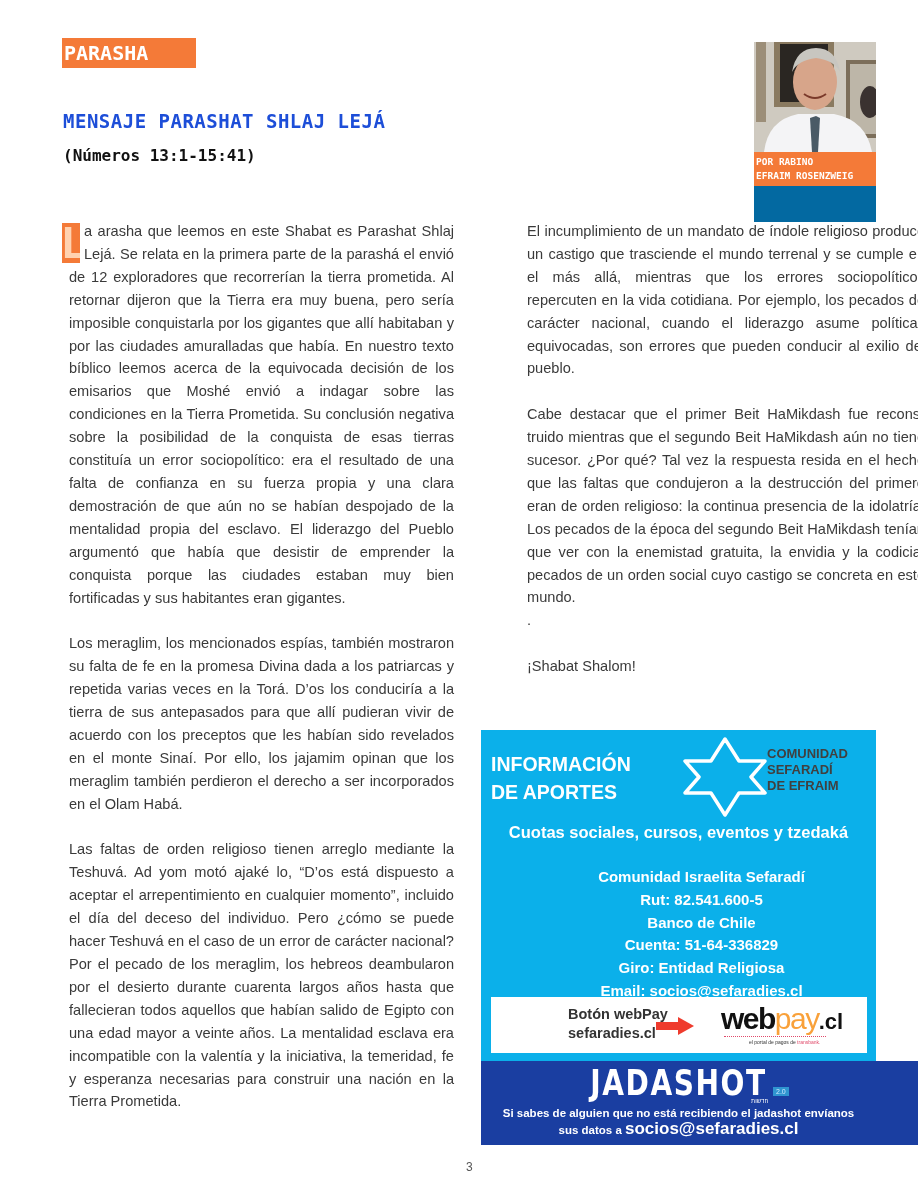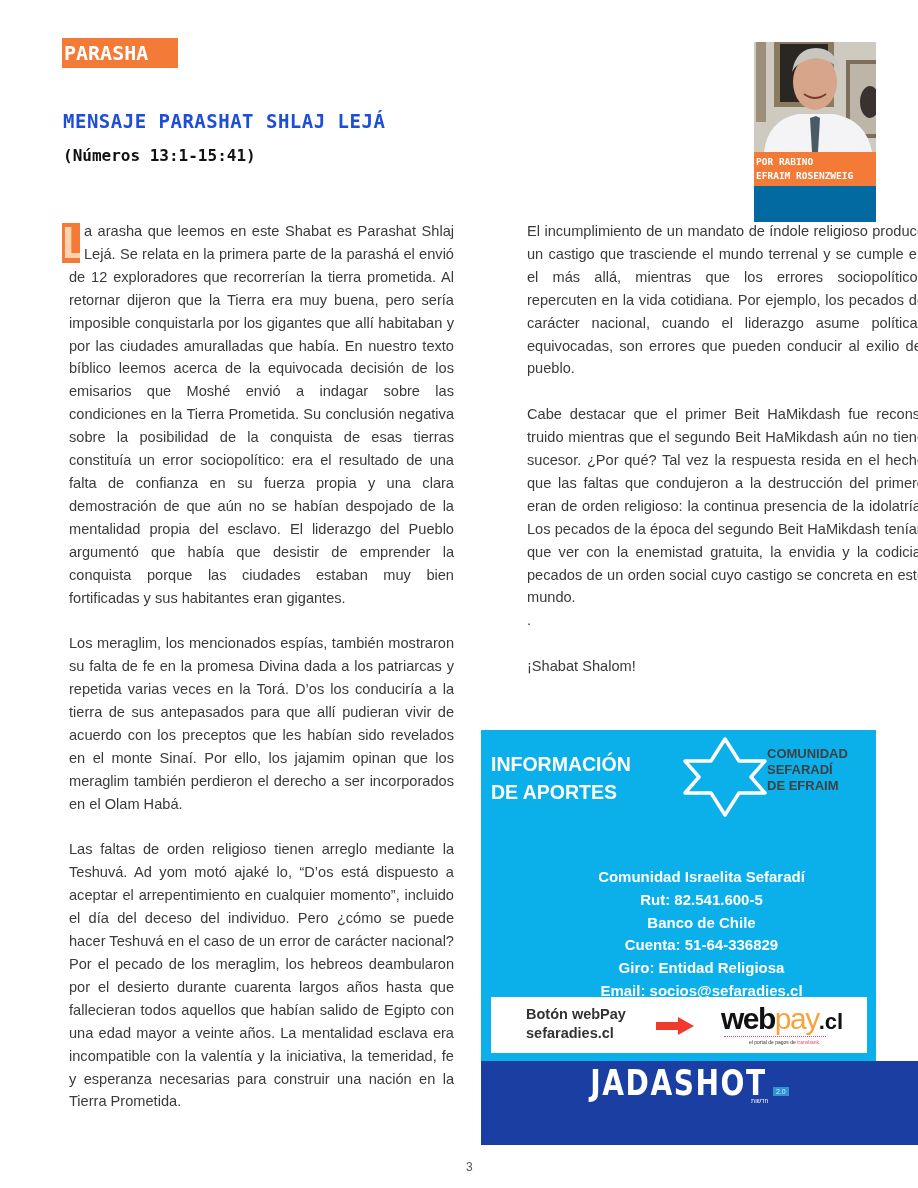--- a/index.html
+++ b/index.html
@@ -1,18 +1,18 @@
 <!DOCTYPE html>
 <html><head>
   <meta charset="utf-8">
   <style>
     html, body { margin: 0; padding: 0; background: #ffffff; }
     body { width: 918px; height: 1188px; position: relative; overflow: hidden; font-family: "Liberation Sans", sans-serif; }
 
-    .section-tag { position: absolute; left: 62px; top: 38px; width: 116px; height: 30px; background: #f47a38; color: #fff;
+    .section-tag { position: absolute; left: 62px; top: 38px; width: 134px; height: 30px; background: #f47a38; color: #fff;
       font-family: "DejaVu Sans Mono", monospace; font-weight: bold; font-size: 20px; line-height: 30px; padding-left: 2px; letter-spacing: 0px; box-sizing: border-box; }
 
     .title { position: absolute; left: 63px; top: 110px; font-family: "DejaVu Sans Mono", monospace; font-weight: bold; font-size: 19px; color: #1d4ed8; letter-spacing: 0.5px; }
     .subtitle { position: absolute; left: 63px; top: 146px; font-family: "DejaVu Sans Mono", monospace; font-weight: bold; font-size: 16px; color: #111; }
 
     .author-box { position: absolute; left: 754px; top: 42px; width: 122px; height: 180px; overflow: hidden; background: #0369a1; }
     .author-photo { position: absolute; left: 0; top: 0; width: 122px; height: 110px; }
     .author-caption { position: absolute; left: 0; top: 110px; width: 122px; height: 34px; background: #f47a38; color: #fff;
       font-family: "DejaVu Sans Mono", monospace; font-weight: bold; font-size: 9.5px; line-height: 14px; padding: 3px 0 0 2px; box-sizing: border-box; }
     .author-caption .ln { display: block; white-space: nowrap; }
@@ -29,21 +29,21 @@
     .info-title .ln { display: block; }
     .star-icon { position: absolute; left: 200px; top: 5px; width: 88px; height: 84px; }
     .org-name { position: absolute; left: 286px; top: 16px; color: #404040; font-weight: bold; font-size: 13px; line-height: 16px; }
     .org-name .ln { display: block; }
     .info-tagline { position: absolute; left: 0; width: 395px; top: 93px; text-align: center; color: #fff; font-weight: bold; font-size: 16.5px; }
     .info-lines { position: absolute; left: 0; width: 441px; top: 136px; text-align: center; color: #fff; font-weight: bold; font-size: 15px; line-height: 22.8px; }
     .info-lines .ln { display: block; }
 
     .webpay-box { position: absolute; left: 10px; top: 267px; width: 376px; height: 56px; background: #fff; }
     .webpay-text { position: absolute; left: 35px; top: 8px; color: #333; font-weight: bold; font-size: 14.5px; line-height: 19px; }
-    .webpay-text .ln { display: block; }
+    .webpay-text .ln { display: block; margin-left: 42px; }
     .arrow-icon { position: absolute; left: 165px; top: 20px; width: 38px; height: 18px; }
     .webpay-logo { position: absolute; left: 230px; top: 6px; font-weight: bold; font-size: 30px; letter-spacing: -1.5px; line-height: 32px; }
     .webpay-logo .w { color: #111; }
     .webpay-logo .p { color: #f9a13a; font-weight: normal; }
     .webpay-logo .c { color: #111; font-size: 22px; letter-spacing: 0; }
     .webpay-dots { position: absolute; left: 233px; top: 39px; width: 102px; border-top: 1px dotted #e04a6a; }
     .webpay-sub { position: absolute; left: 258px; top: 42px; font-size: 5px; color: #333; white-space: nowrap; }
     .webpay-sub .tb { color: #e04a6a; }
 
     .jadashot { position: absolute; left: 0; top: 331px; width: 460px; height: 84px; background: #1a3ea1; }
@@ -104,20 +104,21 @@
     <span class="ln">DE APORTES</span>
   </div>
   <svg class="star-icon" viewBox="0 0 88 84">
     <path d="M44 4 L58 26 L84 26 L70 42 L84 58 L58 58 L44 80 L30 58 L4 58 L18 42 L4 26 L30 26 Z" fill="none" stroke="#ffffff" stroke-width="3.5" stroke-linejoin="round"></path>
   </svg>
   <div class="org-name">
     <span class="ln">COMUNIDAD</span>
     <span class="ln">SEFARADÍ</span>
     <span class="ln">DE EFRAIM</span>
   </div>
+  <div class="info-tagline">Cuotas sociales, cursos, eventos y tzedaká</div>
   <div class="info-lines">
     <span class="ln">Comunidad Israelita Sefaradí</span>
     <span class="ln">Rut: 82.541.600-5</span>
     <span class="ln">Banco de Chile</span>
     <span class="ln">Cuenta: 51-64-336829</span>
     <span class="ln">Giro: Entidad Religiosa</span>
     <span class="ln">Email: socios@sefaradies.cl</span>
   </div>
 
   <div class="webpay-box">
@@ -131,16 +132,20 @@
     </svg>
     <div class="webpay-logo"><span class="w">web</span><span class="p">pay</span><span class="c">.cl</span></div>
     <div class="webpay-dots"></div>
     <div class="webpay-sub"><span>el portal de pagos de </span><span class="tb">transbank.</span></div>
   </div>
 
   <div class="jadashot">
     <div class="jadashot-logo">JADASHOT</div>
     <div class="jadashot-badge">2.0</div>
     <div class="jadashot-heb">חדשות</div>
+    <div class="jadashot-note">
+      <span class="ln">Si sabes de alguien que no está recibiendo el jadashot envíanos</span>
+      <span class="ln"><span>sus datos a </span><span class="email">socios@sefaradies.cl</span></span>
+    </div>
   </div>
 </div>
 
 <div class="page-number">3</div>
 
 </body></html>

